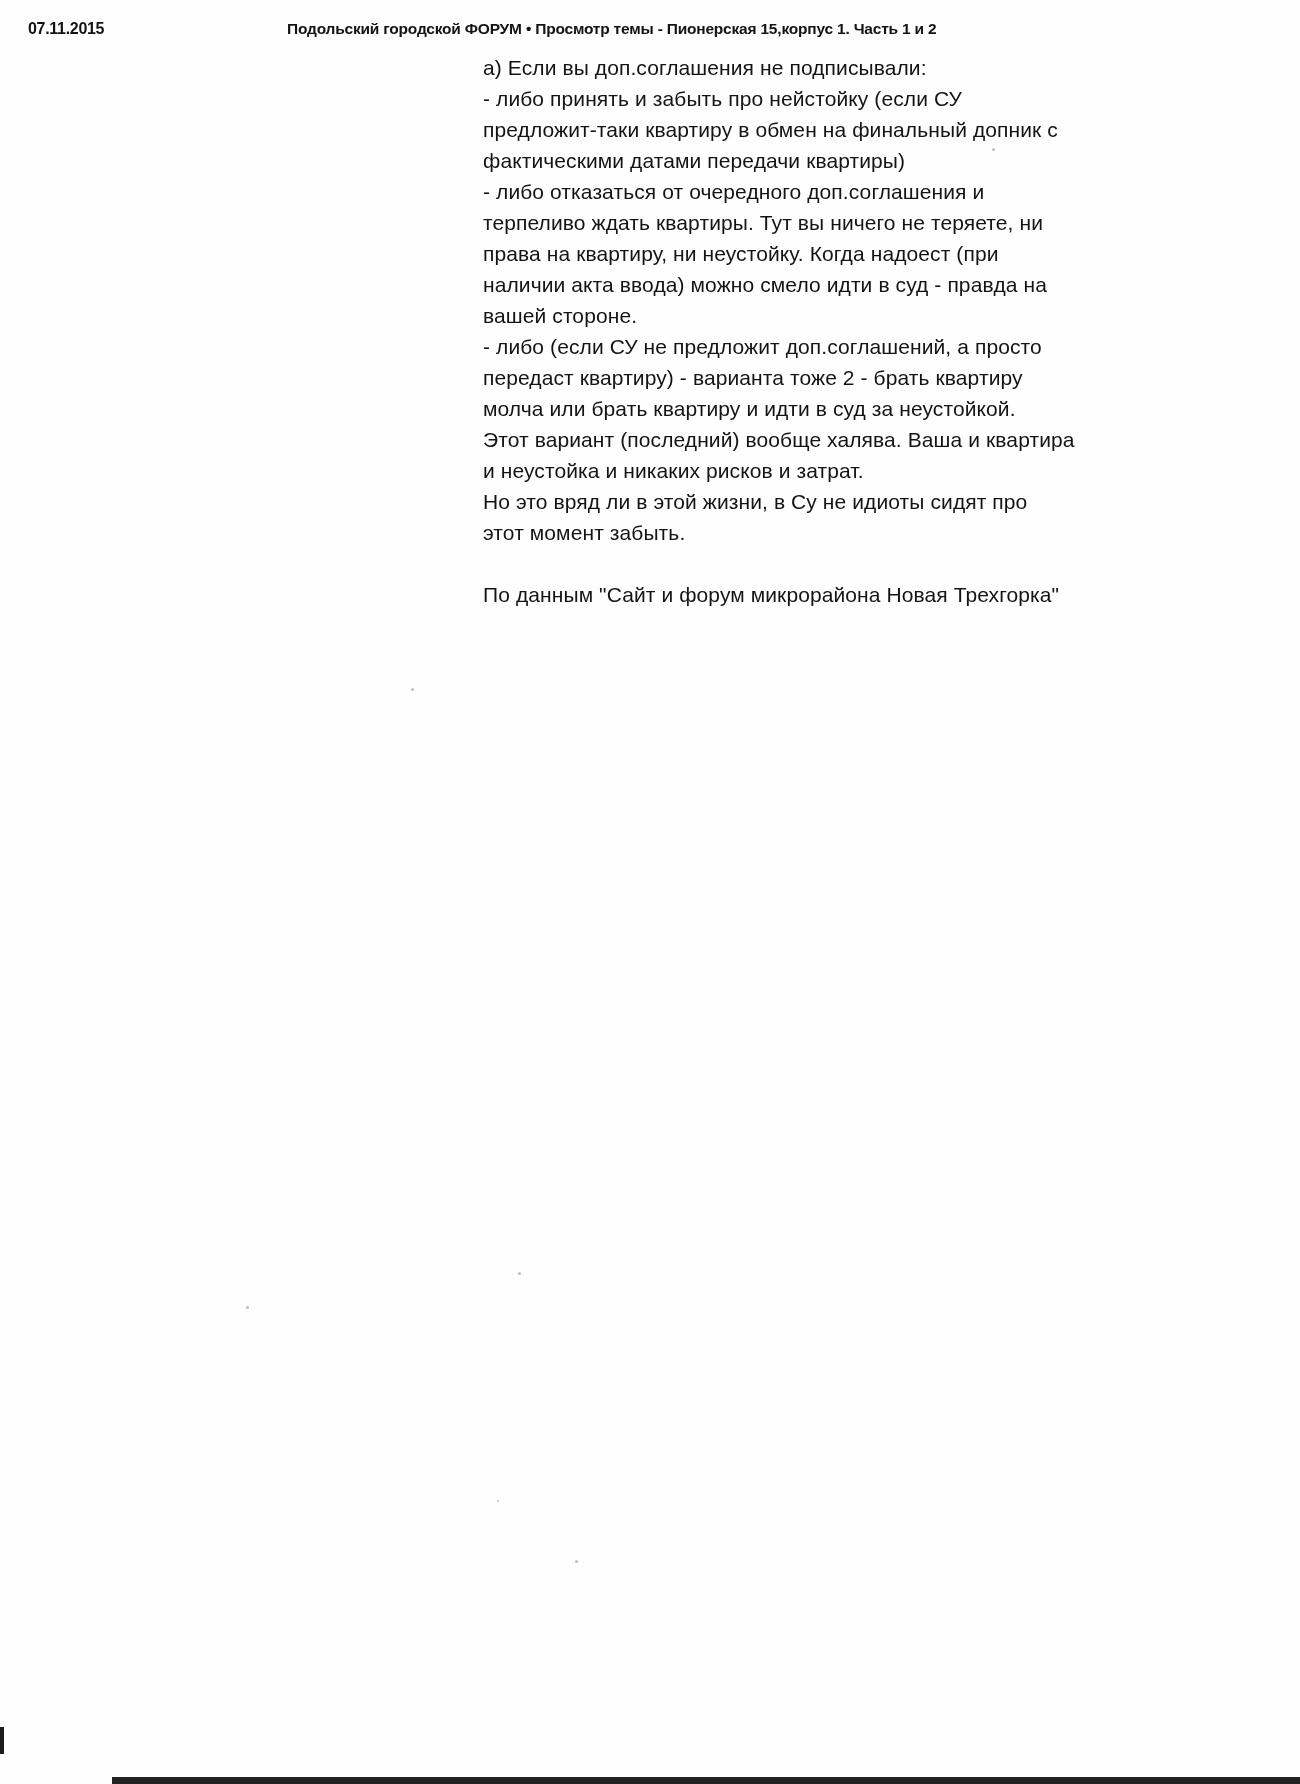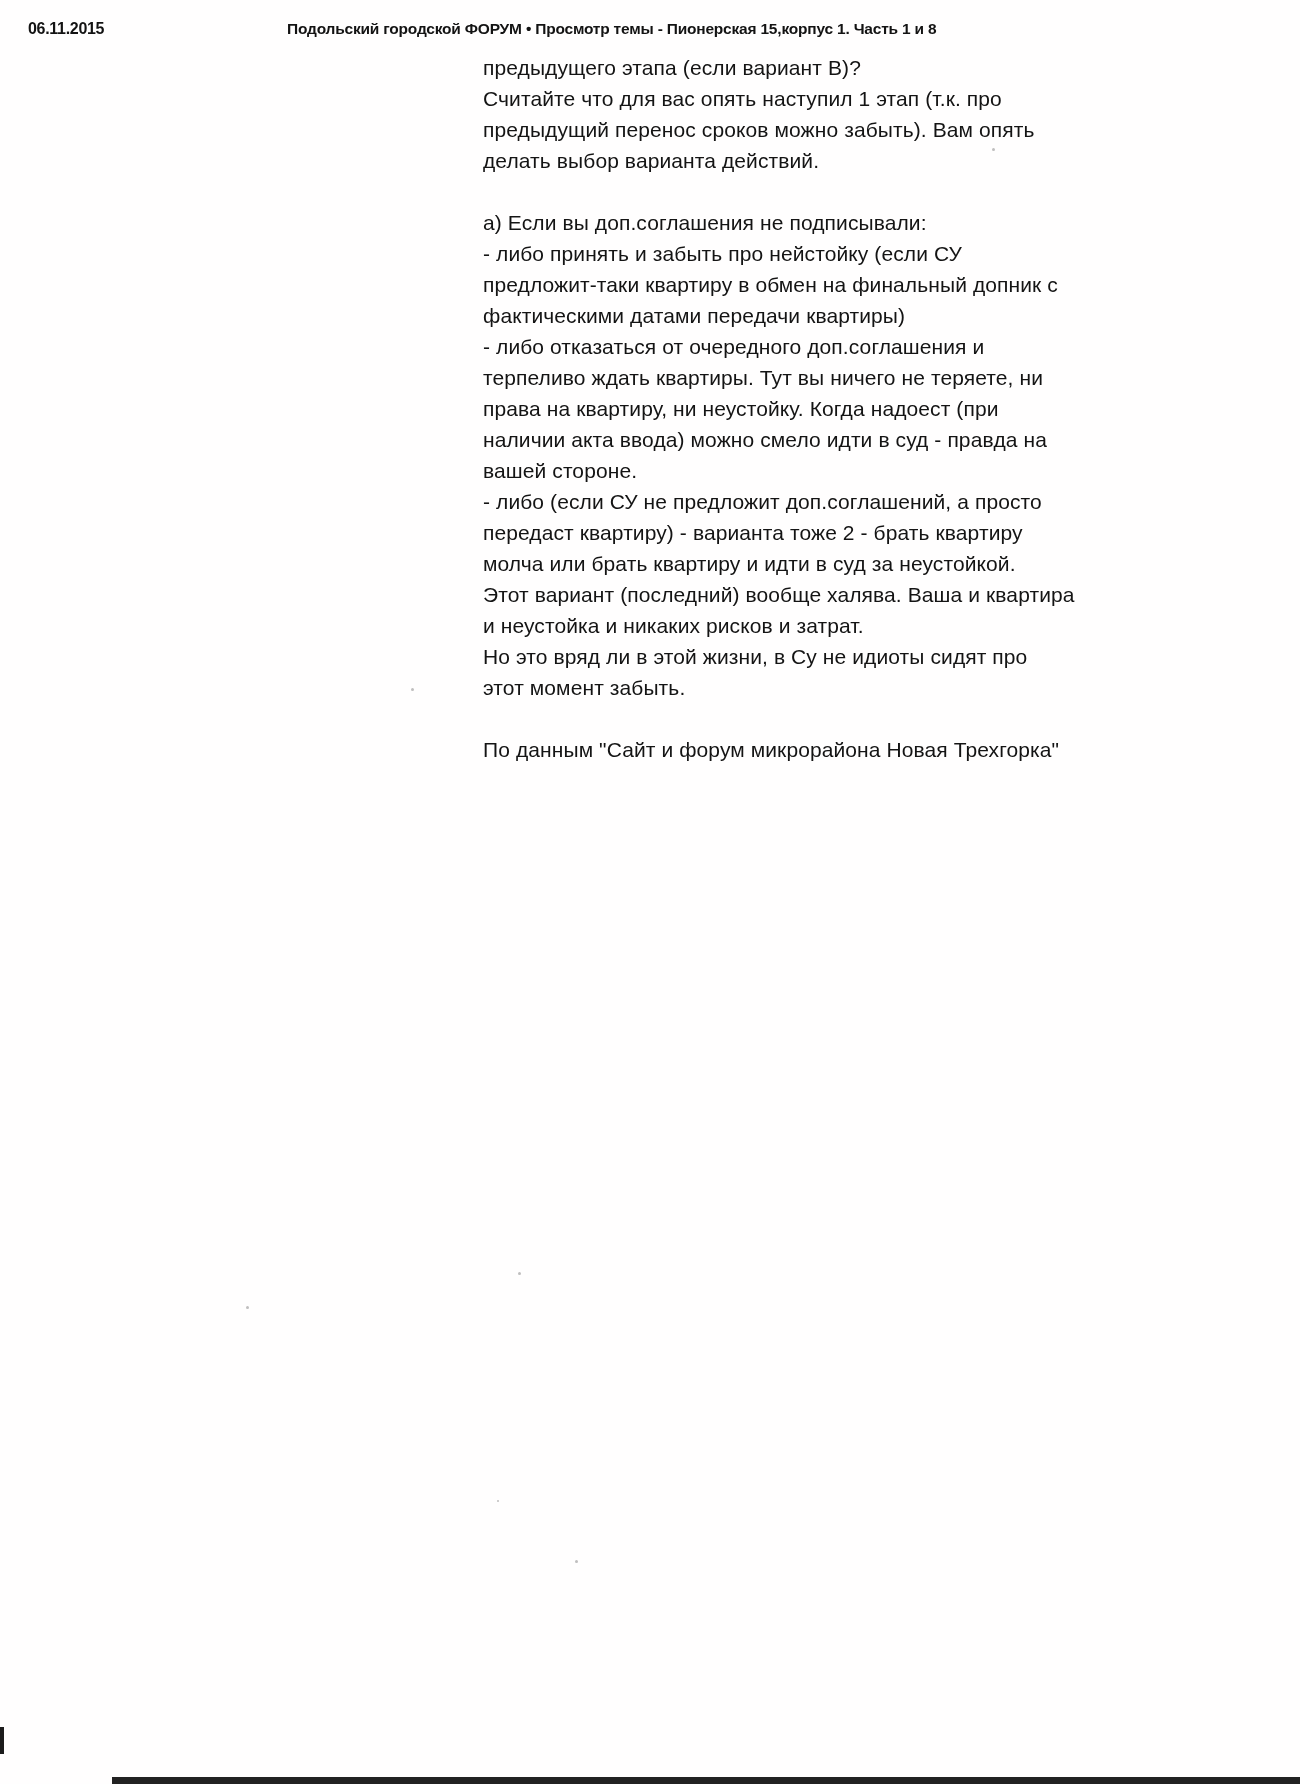--- a/index.html
+++ b/index.html
@@ -84,29 +84,25 @@
   .speck.s4 { left: 246px;  top: 1306px; }
   .speck.s5 { left: 575px;  top: 1560px; }
   .speck.s6 { left: 497px;  top: 1500px; width: 2px; height: 2px; }
 </style>
 </head>
 <body>
 
 <div class="page">
 
   <header class="print-header">
-    <span class="date">06.11.2015</span>
-    <span class="title">Подольский городской ФОРУМ • Просмотр темы - Пионерская 15,корпус 1. Часть 1 и 8</span>
+    <span class="date">07.11.2015</span>
+    <span class="title">Подольский городской ФОРУМ • Просмотр темы - Пионерская 15,корпус 1. Часть 1 и 2</span>
   </header>
 
   <main class="post-text">
-    <p>предыдущего этапа (если вариант В)?
-Считайте что для вас опять наступил 1 этап (т.к. про
-предыдущий перенос сроков можно забыть). Вам опять
-делать выбор варианта действий.</p>
     <p>а) Если вы доп.соглашения не подписывали:
 - либо принять и забыть про нейстойку (если СУ
 предложит-таки квартиру в обмен на финальный допник с
 фактическими датами передачи квартиры)
 - либо отказаться от очередного доп.соглашения и
 терпеливо ждать квартиры. Тут вы ничего не теряете, ни
 права на квартиру, ни неустойку. Когда надоест (при
 наличии акта ввода) можно смело идти в суд - правда на
 вашей стороне.
 - либо (если СУ не предложит доп.соглашений, а просто

